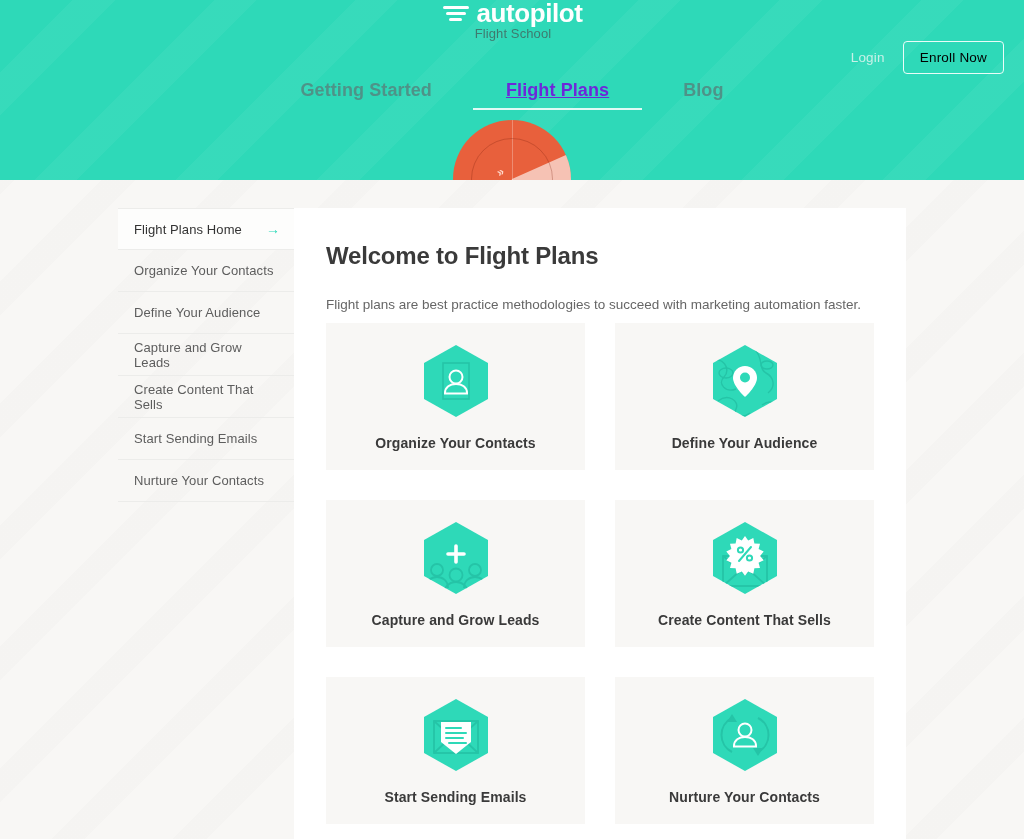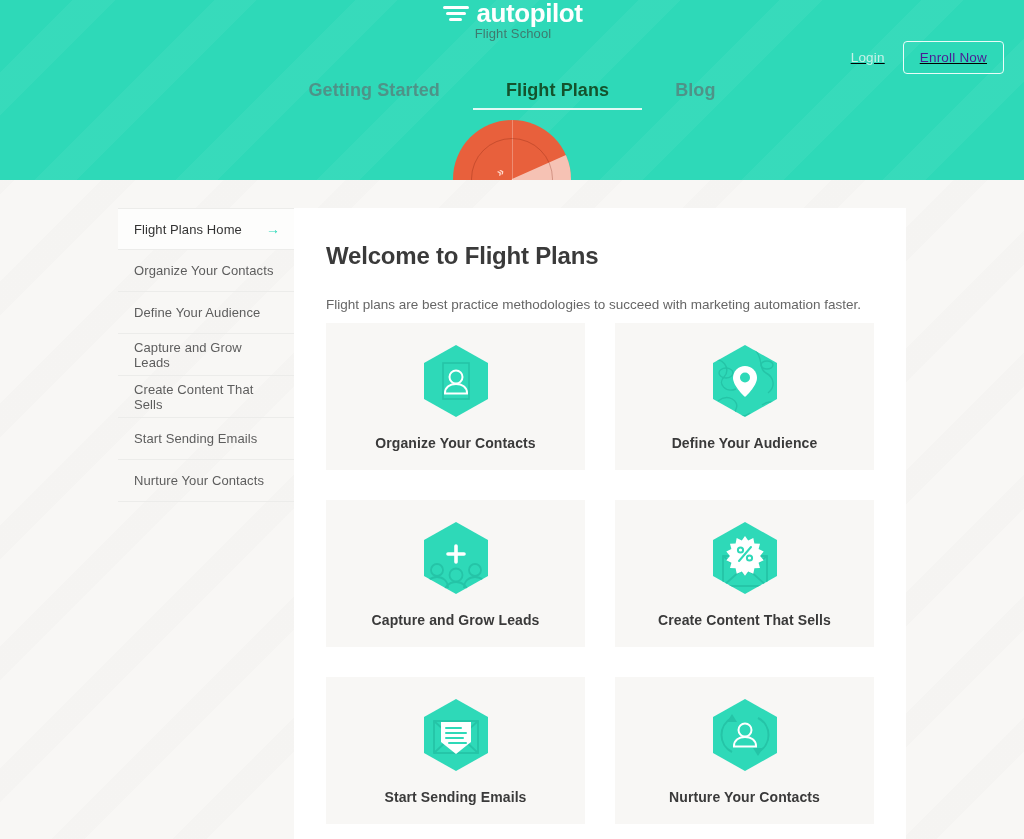--- a/index.html
+++ b/index.html
@@ -67,47 +67,48 @@
     line-height:1;
   }
   .logo-divider{
     width:1px; height:26px; background:rgba(255,255,255,0.45);
     margin:0 16px 0 18px;
   }
   .sub-brand{
     color:#3f7a6f; font-size:13px; letter-spacing:0.1px;
   }
   .topbar-right{
-    margin-left:auto; display:flex; align-items:center; gap:18px;text-decoration:underline;
+    margin-left:auto; display:flex; align-items:center; gap:18px;
   }
   .login-link{
     color:#c6f1e7; font-size:13.5px; text-decoration:none; letter-spacing:0.2px;
   }
   .enroll-btn{
     border:1px solid rgba(255,255,255,0.9);
-    color:#4c1d95; background:transparent;
+    color:#000000; background:transparent;
     font-size:13.5px; font-family:inherit;
     padding:8px 16px; border-radius:4px;
     cursor:pointer; letter-spacing:0.2px;
   }
 
   
   .mainnav{
     position:relative; z-index:3;
     display:flex; justify-content:center; align-items:flex-start;
-    gap:0; padding-top:28px;
+    gap:8px; padding-top:28px;
   }
   .nav-item{
     color:#4e9388; font-size:18px; font-weight:700;
     text-decoration:none; padding:0 33px 7px 33px;
     letter-spacing:0.1px;
   }
   .nav-item.active{
-    color:#14532d;
+    color:#6d28d9;
     border-bottom:2px solid rgba(255,255,255,0.85);
+    text-decoration:underline;
   }
 
   
   .gauge{
     position:absolute;
     left:50%; transform:translateX(-50%);
     top:120px;
     width:118px; height:118px;
     border-radius:50%;
     background:#e8603c;

